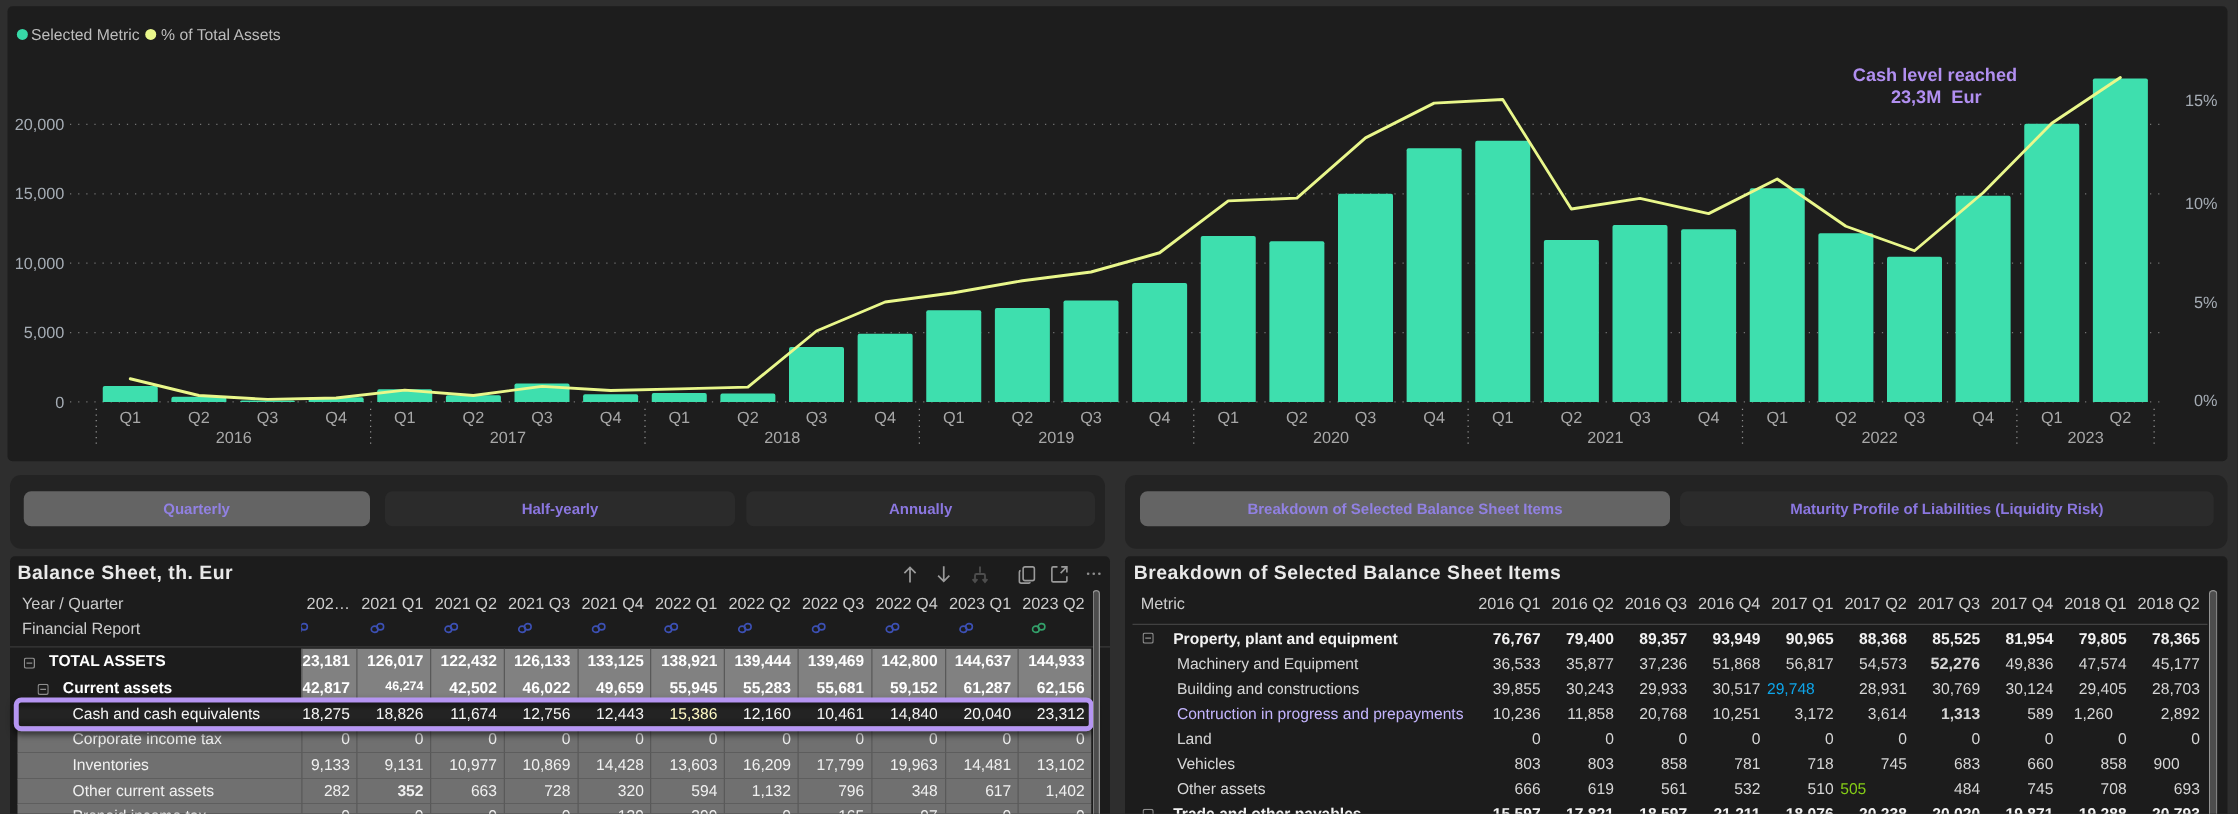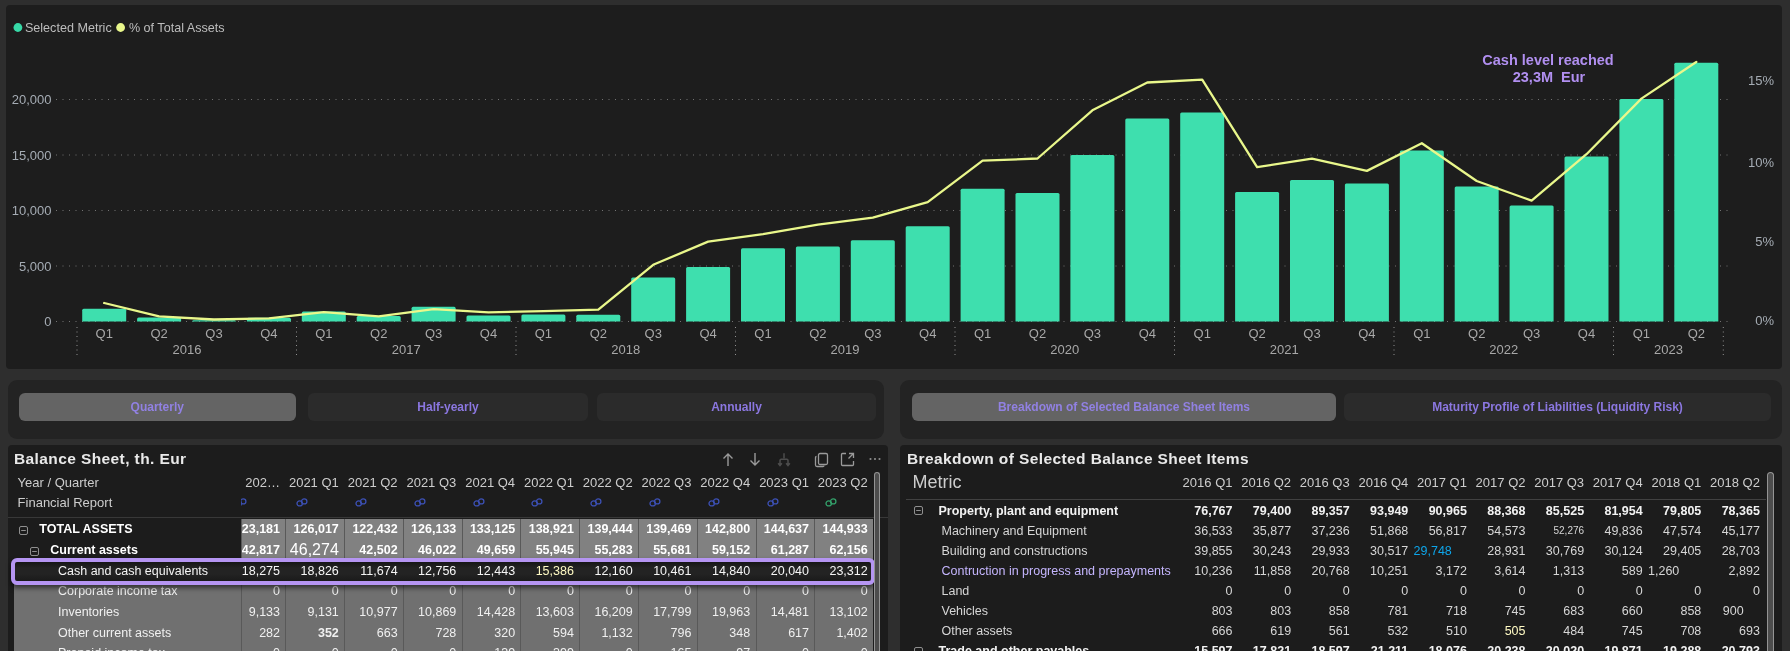--- a/index.html
+++ b/index.html
@@ -275,21 +275,21 @@
 <div style="position:absolute;left:579.2px;top:519.4px;width:1px;height:20.6px;background:#595959"></div>
 <div style="position:absolute;left:637.9px;top:519.4px;width:1px;height:20.6px;background:#595959"></div>
 <div style="position:absolute;left:696.7px;top:519.4px;width:1px;height:20.6px;background:#595959"></div>
 <div style="position:absolute;left:755.5px;top:519.4px;width:1px;height:20.6px;background:#595959"></div>
 <div style="position:absolute;left:814.2px;top:519.4px;width:1px;height:20.6px;background:#595959"></div>
 <div style="position:absolute;left:240.8px;top:540px;width:632.2px;height:1px;background:#4f4f4f"></div>
 <div style="position:absolute;left:240.8px;top:540px;width:632.2px;height:20.6px;background:#818181"></div>
 <div style="position:absolute;left:240.8px;top:540px;width:39.2px;height:20.6px;line-height:20.6px;font-size:12.5px;color:#ffffff;font-weight:bold;overflow:hidden">
     <span style="position:absolute;right:0;top:0;white-space:nowrap">42,817</span>
   </div>
-<div style="position:absolute;left:285.3px;top:540px;width:53.5px;height:20.6px;line-height:20.6px;font-size:16px;color:#ffffff;font-weight:normal;overflow:hidden">
+<div style="position:absolute;left:285.3px;top:540px;width:53.5px;height:20.6px;line-height:20.6px;font-size:10px;color:#ffffff;font-weight:bold;overflow:hidden">
     <span style="position:absolute;right:0;top:0;white-space:nowrap">46,274</span>
   </div>
 <div style="position:absolute;left:344.1px;top:540px;width:53.5px;height:20.6px;line-height:20.6px;font-size:12.5px;color:#ffffff;font-weight:bold;overflow:hidden">
     <span style="position:absolute;right:0;top:0;white-space:nowrap">42,502</span>
   </div>
 <div style="position:absolute;left:402.8px;top:540px;width:53.5px;height:20.6px;line-height:20.6px;font-size:12.5px;color:#ffffff;font-weight:bold;overflow:hidden">
     <span style="position:absolute;right:0;top:0;white-space:nowrap">46,022</span>
   </div>
 <div style="position:absolute;left:461.6px;top:540px;width:53.5px;height:20.6px;line-height:20.6px;font-size:12.5px;color:#ffffff;font-weight:bold;overflow:hidden">
     <span style="position:absolute;right:0;top:0;white-space:nowrap">49,659</span>
@@ -546,21 +546,21 @@
 <div style="position:absolute;left:402.8px;top:643.3px;width:1px;height:20.6px;background:#595959"></div>
 <div style="position:absolute;left:461.6px;top:643.3px;width:1px;height:20.6px;background:#595959"></div>
 <div style="position:absolute;left:520.4px;top:643.3px;width:1px;height:20.6px;background:#595959"></div>
 <div style="position:absolute;left:579.2px;top:643.3px;width:1px;height:20.6px;background:#595959"></div>
 <div style="position:absolute;left:637.9px;top:643.3px;width:1px;height:20.6px;background:#595959"></div>
 <div style="position:absolute;left:696.7px;top:643.3px;width:1px;height:20.6px;background:#595959"></div>
 <div style="position:absolute;left:755.5px;top:643.3px;width:1px;height:20.6px;background:#595959"></div>
 <div style="position:absolute;left:814.2px;top:643.3px;width:1px;height:20.6px;background:#595959"></div>
 
 <div style="position:absolute;left:10.5px;top:557.8px;width:864.5px;height:27.4px;border:4.1px solid #b595f2;border-radius:6px;box-sizing:border-box;box-shadow:0 3px 5px rgba(0,0,0,0.55)"></div>
-<div style="position:absolute;left:912.5px;top:474px;height:17px;line-height:17px;font-size:18px;color:#cdcdcd">Metric</div>
+<div style="position:absolute;left:912.5px;top:474px;height:17px;line-height:17px;font-size:13px;color:#cdcdcd">Metric</div>
 <div style="position:absolute;left:1179.2px;top:474px;width:53.3px;height:17px;line-height:17px;text-align:right;font-size:13px;color:#cdcdcd">2016 Q1</div>
 <div style="position:absolute;left:1237.8px;top:474px;width:53.3px;height:17px;line-height:17px;text-align:right;font-size:13px;color:#cdcdcd">2016 Q2</div>
 <div style="position:absolute;left:1296.4px;top:474px;width:53.3px;height:17px;line-height:17px;text-align:right;font-size:13px;color:#cdcdcd">2016 Q3</div>
 <div style="position:absolute;left:1355px;top:474px;width:53.3px;height:17px;line-height:17px;text-align:right;font-size:13px;color:#cdcdcd">2016 Q4</div>
 <div style="position:absolute;left:1413.6px;top:474px;width:53.3px;height:17px;line-height:17px;text-align:right;font-size:13px;color:#cdcdcd">2017 Q1</div>
 <div style="position:absolute;left:1472.2px;top:474px;width:53.3px;height:17px;line-height:17px;text-align:right;font-size:13px;color:#cdcdcd">2017 Q2</div>
 <div style="position:absolute;left:1530.8px;top:474px;width:53.3px;height:17px;line-height:17px;text-align:right;font-size:13px;color:#cdcdcd">2017 Q3</div>
 <div style="position:absolute;left:1589.4px;top:474px;width:53.3px;height:17px;line-height:17px;text-align:right;font-size:13px;color:#cdcdcd">2017 Q4</div>
 <div style="position:absolute;left:1648px;top:474px;width:53.3px;height:17px;line-height:17px;text-align:right;font-size:13px;color:#cdcdcd">2018 Q1</div>
 <div style="position:absolute;left:1706.6px;top:474px;width:53.3px;height:17px;line-height:17px;text-align:right;font-size:13px;color:#cdcdcd">2018 Q2</div>
@@ -580,21 +580,21 @@
 <div style="position:absolute;left:1589.4px;top:500.9px;width:53.3px;height:20.1px;line-height:20.1px;text-align:right;font-size:12.5px;color:#f2f2f2;font-weight:bold">81,954</div>
 <div style="position:absolute;left:1648px;top:500.9px;width:53.3px;height:20.1px;line-height:20.1px;text-align:right;font-size:12.5px;color:#f2f2f2;font-weight:bold">79,805</div>
 <div style="position:absolute;left:1706.6px;top:500.9px;width:53.3px;height:20.1px;line-height:20.1px;text-align:right;font-size:12.5px;color:#f2f2f2;font-weight:bold">78,365</div>
 <div style="position:absolute;left:941.5px;top:520.9px;height:20.1px;line-height:20.1px;font-size:12.5px;color:#d6d6d6">Machinery and Equipment</div>
 <div style="position:absolute;left:1179.2px;top:520.9px;width:53.3px;height:20.1px;line-height:20.1px;text-align:right;font-size:12.5px;color:#d6d6d6;font-weight:normal">36,533</div>
 <div style="position:absolute;left:1237.8px;top:520.9px;width:53.3px;height:20.1px;line-height:20.1px;text-align:right;font-size:12.5px;color:#d6d6d6;font-weight:normal">35,877</div>
 <div style="position:absolute;left:1296.4px;top:520.9px;width:53.3px;height:20.1px;line-height:20.1px;text-align:right;font-size:12.5px;color:#d6d6d6;font-weight:normal">37,236</div>
 <div style="position:absolute;left:1355px;top:520.9px;width:53.3px;height:20.1px;line-height:20.1px;text-align:right;font-size:12.5px;color:#d6d6d6;font-weight:normal">51,868</div>
 <div style="position:absolute;left:1413.6px;top:520.9px;width:53.3px;height:20.1px;line-height:20.1px;text-align:right;font-size:12.5px;color:#d6d6d6;font-weight:normal">56,817</div>
 <div style="position:absolute;left:1472.2px;top:520.9px;width:53.3px;height:20.1px;line-height:20.1px;text-align:right;font-size:12.5px;color:#d6d6d6;font-weight:normal">54,573</div>
-<div style="position:absolute;left:1530.8px;top:520.9px;width:53.3px;height:20.1px;line-height:20.1px;text-align:right;font-size:10px;color:#d6d6d6;font-weight:normal">52,276</div>
+<div style="position:absolute;left:1530.8px;top:520.9px;width:53.3px;height:20.1px;line-height:20.1px;text-align:right;font-size:13px;color:#d6d6d6;font-weight:bold">52,276</div>
 <div style="position:absolute;left:1589.4px;top:520.9px;width:53.3px;height:20.1px;line-height:20.1px;text-align:right;font-size:12.5px;color:#d6d6d6;font-weight:normal">49,836</div>
 <div style="position:absolute;left:1648px;top:520.9px;width:53.3px;height:20.1px;line-height:20.1px;text-align:right;font-size:12.5px;color:#d6d6d6;font-weight:normal">47,574</div>
 <div style="position:absolute;left:1706.6px;top:520.9px;width:53.3px;height:20.1px;line-height:20.1px;text-align:right;font-size:12.5px;color:#d6d6d6;font-weight:normal">45,177</div>
 <div style="position:absolute;left:941.5px;top:541px;height:20.1px;line-height:20.1px;font-size:12.5px;color:#d6d6d6">Building and constructions</div>
 <div style="position:absolute;left:1179.2px;top:541px;width:53.3px;height:20.1px;line-height:20.1px;text-align:right;font-size:12.5px;color:#d6d6d6;font-weight:normal">39,855</div>
 <div style="position:absolute;left:1237.8px;top:541px;width:53.3px;height:20.1px;line-height:20.1px;text-align:right;font-size:12.5px;color:#d6d6d6;font-weight:normal">30,243</div>
 <div style="position:absolute;left:1296.4px;top:541px;width:53.3px;height:20.1px;line-height:20.1px;text-align:right;font-size:12.5px;color:#d6d6d6;font-weight:normal">29,933</div>
 <div style="position:absolute;left:1355px;top:541px;width:53.3px;height:20.1px;line-height:20.1px;text-align:right;font-size:12.5px;color:#d6d6d6;font-weight:normal">30,517</div>
 <div style="position:absolute;left:1413.6px;top:541px;width:53.3px;height:20.1px;line-height:20.1px;text-align:left;font-size:12.5px;color:#0ea5e9;font-weight:normal">29,748</div>
 <div style="position:absolute;left:1472.2px;top:541px;width:53.3px;height:20.1px;line-height:20.1px;text-align:right;font-size:12.5px;color:#d6d6d6;font-weight:normal">28,931</div>
@@ -602,23 +602,23 @@
 <div style="position:absolute;left:1589.4px;top:541px;width:53.3px;height:20.1px;line-height:20.1px;text-align:right;font-size:12.5px;color:#d6d6d6;font-weight:normal">30,124</div>
 <div style="position:absolute;left:1648px;top:541px;width:53.3px;height:20.1px;line-height:20.1px;text-align:right;font-size:12.5px;color:#d6d6d6;font-weight:normal">29,405</div>
 <div style="position:absolute;left:1706.6px;top:541px;width:53.3px;height:20.1px;line-height:20.1px;text-align:right;font-size:12.5px;color:#d6d6d6;font-weight:normal">28,703</div>
 <div style="position:absolute;left:941.5px;top:561px;height:20.1px;line-height:20.1px;font-size:12.5px;color:#c4b5fd">Contruction in progress and prepayments</div>
 <div style="position:absolute;left:1179.2px;top:561px;width:53.3px;height:20.1px;line-height:20.1px;text-align:right;font-size:12.5px;color:#d6d6d6;font-weight:normal">10,236</div>
 <div style="position:absolute;left:1237.8px;top:561px;width:53.3px;height:20.1px;line-height:20.1px;text-align:right;font-size:12.5px;color:#d6d6d6;font-weight:normal">11,858</div>
 <div style="position:absolute;left:1296.4px;top:561px;width:53.3px;height:20.1px;line-height:20.1px;text-align:right;font-size:12.5px;color:#d6d6d6;font-weight:normal">20,768</div>
 <div style="position:absolute;left:1355px;top:561px;width:53.3px;height:20.1px;line-height:20.1px;text-align:right;font-size:12.5px;color:#d6d6d6;font-weight:normal">10,251</div>
 <div style="position:absolute;left:1413.6px;top:561px;width:53.3px;height:20.1px;line-height:20.1px;text-align:right;font-size:12.5px;color:#d6d6d6;font-weight:normal">3,172</div>
 <div style="position:absolute;left:1472.2px;top:561px;width:53.3px;height:20.1px;line-height:20.1px;text-align:right;font-size:12.5px;color:#d6d6d6;font-weight:normal">3,614</div>
-<div style="position:absolute;left:1530.8px;top:561px;width:53.3px;height:20.1px;line-height:20.1px;text-align:right;font-size:12.5px;color:#d6d6d6;font-weight:normal">1,313</div>
+<div style="position:absolute;left:1530.8px;top:561px;width:53.3px;height:20.1px;line-height:20.1px;text-align:right;font-size:12.5px;color:#d6d6d6;font-weight:bold">1,313</div>
 <div style="position:absolute;left:1589.4px;top:561px;width:53.3px;height:20.1px;line-height:20.1px;text-align:right;font-size:12.5px;color:#d6d6d6;font-weight:normal">589</div>
-<div style="position:absolute;left:1648px;top:561px;width:53.3px;height:20.1px;line-height:20.1px;text-align:left;font-size:12.5px;color:#d6d6d6;font-weight:normal">1,260</div>
+<div style="position:absolute;left:1648px;top:561px;width:53.3px;height:20.1px;line-height:20.1px;text-align:center;font-size:12.5px;color:#d6d6d6;font-weight:normal">1,260</div>
 <div style="position:absolute;left:1706.6px;top:561px;width:53.3px;height:20.1px;line-height:20.1px;text-align:right;font-size:12.5px;color:#d6d6d6;font-weight:normal">2,892</div>
 <div style="position:absolute;left:941.5px;top:581.1px;height:20.1px;line-height:20.1px;font-size:12.5px;color:#d6d6d6">Land</div>
 <div style="position:absolute;left:1179.2px;top:581.1px;width:53.3px;height:20.1px;line-height:20.1px;text-align:right;font-size:12.5px;color:#d6d6d6;font-weight:normal">0</div>
 <div style="position:absolute;left:1237.8px;top:581.1px;width:53.3px;height:20.1px;line-height:20.1px;text-align:right;font-size:12.5px;color:#d6d6d6;font-weight:normal">0</div>
 <div style="position:absolute;left:1296.4px;top:581.1px;width:53.3px;height:20.1px;line-height:20.1px;text-align:right;font-size:12.5px;color:#d6d6d6;font-weight:normal">0</div>
 <div style="position:absolute;left:1355px;top:581.1px;width:53.3px;height:20.1px;line-height:20.1px;text-align:right;font-size:12.5px;color:#d6d6d6;font-weight:normal">0</div>
 <div style="position:absolute;left:1413.6px;top:581.1px;width:53.3px;height:20.1px;line-height:20.1px;text-align:right;font-size:12.5px;color:#d6d6d6;font-weight:normal">0</div>
 <div style="position:absolute;left:1472.2px;top:581.1px;width:53.3px;height:20.1px;line-height:20.1px;text-align:right;font-size:12.5px;color:#d6d6d6;font-weight:normal">0</div>
 <div style="position:absolute;left:1530.8px;top:581.1px;width:53.3px;height:20.1px;line-height:20.1px;text-align:right;font-size:12.5px;color:#d6d6d6;font-weight:normal">0</div>
 <div style="position:absolute;left:1589.4px;top:581.1px;width:53.3px;height:20.1px;line-height:20.1px;text-align:right;font-size:12.5px;color:#d6d6d6;font-weight:normal">0</div>
@@ -634,21 +634,21 @@
 <div style="position:absolute;left:1530.8px;top:601.1px;width:53.3px;height:20.1px;line-height:20.1px;text-align:right;font-size:12.5px;color:#d6d6d6;font-weight:normal">683</div>
 <div style="position:absolute;left:1589.4px;top:601.1px;width:53.3px;height:20.1px;line-height:20.1px;text-align:right;font-size:12.5px;color:#d6d6d6;font-weight:normal">660</div>
 <div style="position:absolute;left:1648px;top:601.1px;width:53.3px;height:20.1px;line-height:20.1px;text-align:right;font-size:12.5px;color:#d6d6d6;font-weight:normal">858</div>
 <div style="position:absolute;left:1706.6px;top:601.1px;width:53.3px;height:20.1px;line-height:20.1px;text-align:center;font-size:12.5px;color:#d6d6d6;font-weight:normal">900</div>
 <div style="position:absolute;left:941.5px;top:621.2px;height:20.1px;line-height:20.1px;font-size:12.5px;color:#d6d6d6">Other assets</div>
 <div style="position:absolute;left:1179.2px;top:621.2px;width:53.3px;height:20.1px;line-height:20.1px;text-align:right;font-size:12.5px;color:#d6d6d6;font-weight:normal">666</div>
 <div style="position:absolute;left:1237.8px;top:621.2px;width:53.3px;height:20.1px;line-height:20.1px;text-align:right;font-size:12.5px;color:#d6d6d6;font-weight:normal">619</div>
 <div style="position:absolute;left:1296.4px;top:621.2px;width:53.3px;height:20.1px;line-height:20.1px;text-align:right;font-size:12.5px;color:#d6d6d6;font-weight:normal">561</div>
 <div style="position:absolute;left:1355px;top:621.2px;width:53.3px;height:20.1px;line-height:20.1px;text-align:right;font-size:12.5px;color:#d6d6d6;font-weight:normal">532</div>
 <div style="position:absolute;left:1413.6px;top:621.2px;width:53.3px;height:20.1px;line-height:20.1px;text-align:right;font-size:12.5px;color:#d6d6d6;font-weight:normal">510</div>
-<div style="position:absolute;left:1472.2px;top:621.2px;width:53.3px;height:20.1px;line-height:20.1px;text-align:right;font-size:12.5px;color:#fef9c3;font-weight:normal">505</div>
+<div style="position:absolute;left:1472.2px;top:621.2px;width:53.3px;height:20.1px;line-height:20.1px;text-align:left;font-size:12.5px;color:#84cc16;font-weight:normal">505</div>
 <div style="position:absolute;left:1530.8px;top:621.2px;width:53.3px;height:20.1px;line-height:20.1px;text-align:right;font-size:12.5px;color:#d6d6d6;font-weight:normal">484</div>
 <div style="position:absolute;left:1589.4px;top:621.2px;width:53.3px;height:20.1px;line-height:20.1px;text-align:right;font-size:12.5px;color:#d6d6d6;font-weight:normal">745</div>
 <div style="position:absolute;left:1648px;top:621.2px;width:53.3px;height:20.1px;line-height:20.1px;text-align:right;font-size:12.5px;color:#d6d6d6;font-weight:normal">708</div>
 <div style="position:absolute;left:1706.6px;top:621.2px;width:53.3px;height:20.1px;line-height:20.1px;text-align:right;font-size:12.5px;color:#d6d6d6;font-weight:normal">693</div>
 <svg style="position:absolute;left:913.5px;top:646.8px" width="9" height="9" viewBox="0 0 9 9">
     <rect x="0.5" y="0.5" width="8" height="8" rx="1.5" fill="none" stroke="#8f8f8f"></rect>
     <line x1="2.2" y1="4.5" x2="6.8" y2="4.5" stroke="#8f8f8f"></line>
   </svg>
 <div style="position:absolute;left:938.5px;top:641.2px;height:20.1px;line-height:20.1px;font-size:12.5px;color:#f2f2f2;font-weight:bold">Trade and other payables</div>
 <div style="position:absolute;left:1179.2px;top:641.2px;width:53.3px;height:20.1px;line-height:20.1px;text-align:right;font-size:12.5px;color:#f2f2f2;font-weight:bold">15,597</div>

